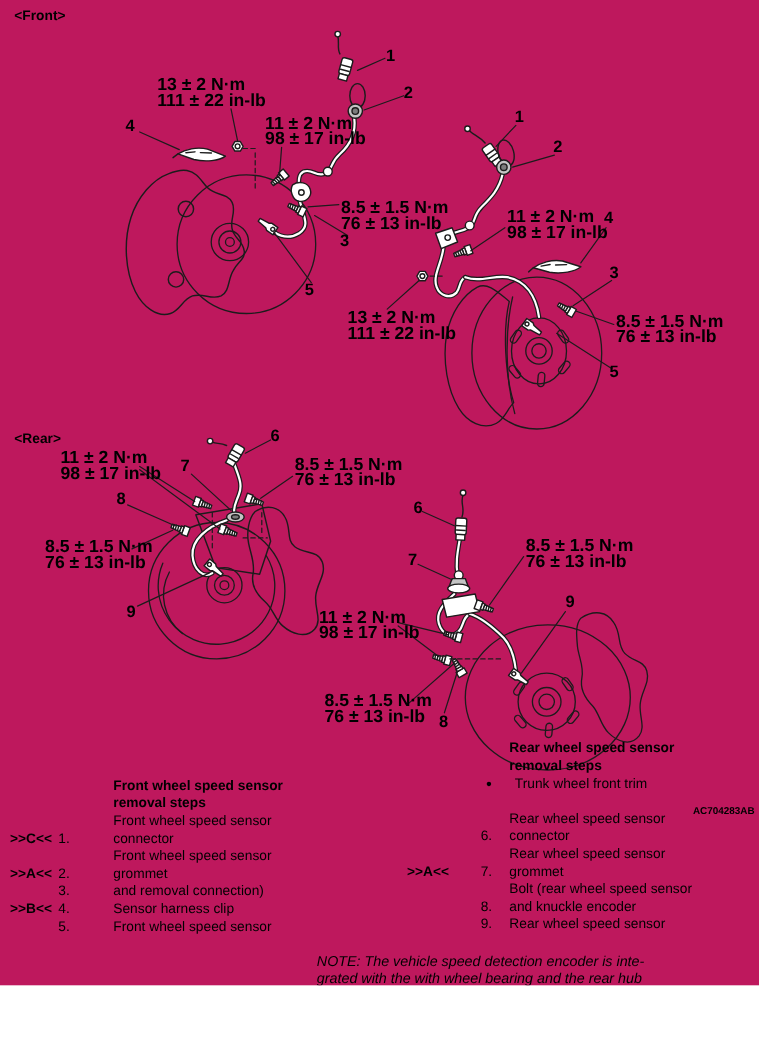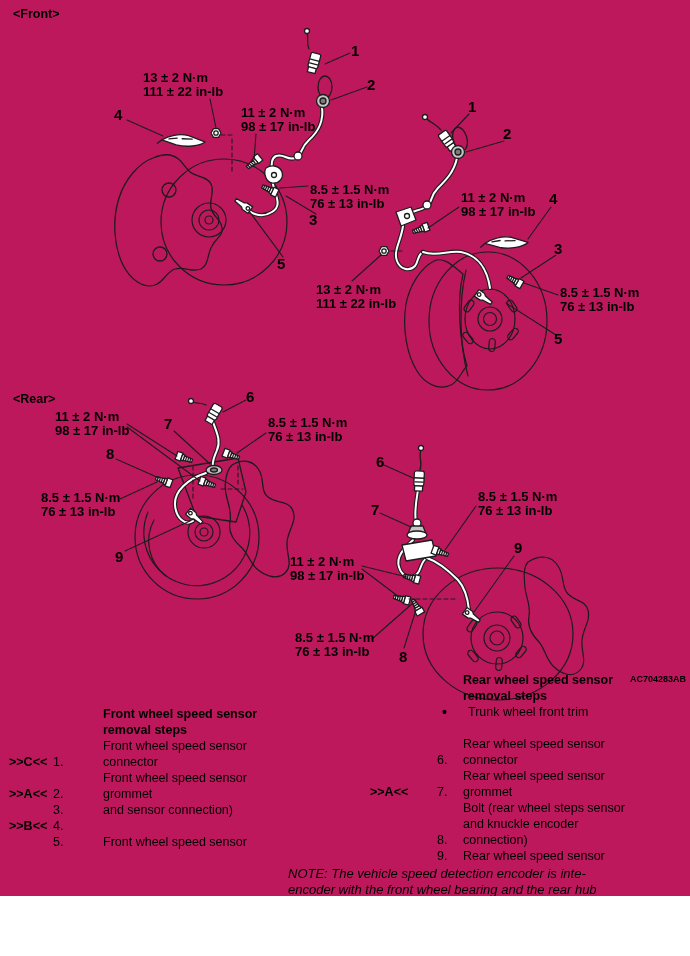--- a/index.html
+++ b/index.html
@@ -1,21 +1,21 @@
 <!DOCTYPE html>
 <html><head>
 <meta charset="utf-8">
 <style>
   html,body{margin:0;padding:0;background:#fff;}
   .canvas{position:relative;width:690px;height:896px;background:#be185d;overflow:hidden;
           font-family:"Liberation Sans","DejaVu Sans",sans-serif;color:#000;}
   .art{position:absolute;left:0;top:0;}
   .abs{position:absolute;}
   .section-label{font-size:12.5px;font-weight:bold;letter-spacing:0;}
-  .tq{font-size:13px;font-weight:bold;line-height:14px;white-space:nowrap;}
+  .tq{font-size:16px;font-weight:bold;line-height:14px;white-space:nowrap;}
   .co{font-size:15px;font-weight:bold;line-height:15px;}
   .figcode{font-size:9px;font-weight:bold;text-align:right;width:200px;}
   .plist{font-size:12.5px;line-height:16px;}
   .row{display:flex;align-items:flex-end;}
   .row .marker{flex:0 0 44px;padding-left:9px;font-weight:bold;white-space:nowrap;}
   .row .num{flex:0 0 50px;}
   .row .txt{flex:1;}
   .bold{font-weight:bold;}
   .rlist .marker{flex:0 0 67px;padding-left:25px;}
   .rlist .num{flex:0 0 26px;}
@@ -270,21 +270,21 @@
   <div class="abs co" style="left:246px;top:389px;">6</div>
   <div class="abs co" style="left:164px;top:416px;">7</div>
   <div class="abs co" style="left:106px;top:446px;">8</div>
   <div class="abs co" style="left:115px;top:549px;">9</div>
 
   <div class="abs co" style="left:376px;top:454px;">6</div>
   <div class="abs co" style="left:371px;top:502px;">7</div>
   <div class="abs co" style="left:514px;top:540px;">9</div>
   <div class="abs co" style="left:399px;top:649px;">8</div>
 
-  <div class="abs figcode" style="left:486px;top:674px;">AC704283AB</div>
+  <div class="abs figcode" style="left:486px;top:732px;">AC704283AB</div>
 
   <div class="abs plist" style="left:0;top:706px;width:345px;">
     <div class="row">
       <div class="marker"></div>
       <div class="num"></div>
       <div class="txt bold">
         <div>Front wheel speed sensor</div>
         <div>removal steps</div>
       </div>
     </div>
@@ -301,26 +301,29 @@
       <div class="num">2.</div>
       <div class="txt">
         <div>Front wheel speed sensor</div>
         <div>grommet</div>
       </div>
     </div>
     <div class="row">
       <div class="marker"></div>
       <div class="num">3.</div>
       <div class="txt">
-        <div>and sensor connection)</div>
+        <div>and removal connection)</div>
       </div>
     </div>
     <div class="row">
       <div class="marker">&gt;&gt;B&lt;&lt;</div>
       <div class="num">4.</div>
+      <div class="txt">
+        <div>Sensor harness clip</div>
+      </div>
     </div>
     <div class="row">
       <div class="marker"></div>
       <div class="num">5.</div>
       <div class="txt">
         <div>Front wheel speed sensor</div>
       </div>
     </div>
   </div>
 
@@ -353,32 +356,31 @@
       <div class="num">7.</div>
       <div class="txt">
         <div>Rear wheel speed sensor</div>
         <div>grommet</div>
       </div>
     </div>
     <div class="row">
       <div class="marker"></div>
       <div class="num">8.</div>
       <div class="txt">
-        <div>Bolt (rear wheel steps sensor</div>
+        <div>Bolt (rear wheel speed sensor</div>
         <div>and knuckle encoder</div>
-        <div>connection)</div>
       </div>
     </div>
     <div class="row">
       <div class="marker"></div>
       <div class="num">9.</div>
       <div class="txt">
         <div>Rear wheel speed sensor</div>
       </div>
     </div>
   </div>
 
   <div class="abs note" style="left:288px;top:866px;">
     <div>NOTE: The vehicle speed detection encoder is inte-</div>
-    <div>encoder with the front wheel bearing and the rear hub</div>
+    <div>grated with the with wheel bearing and the rear hub</div>
   </div>
 
 </div>
 
 </body></html>

